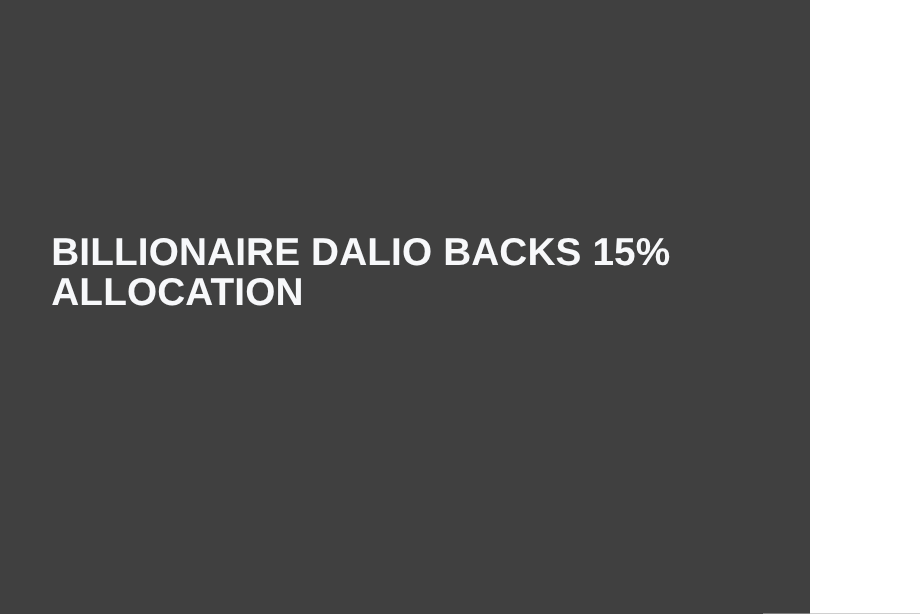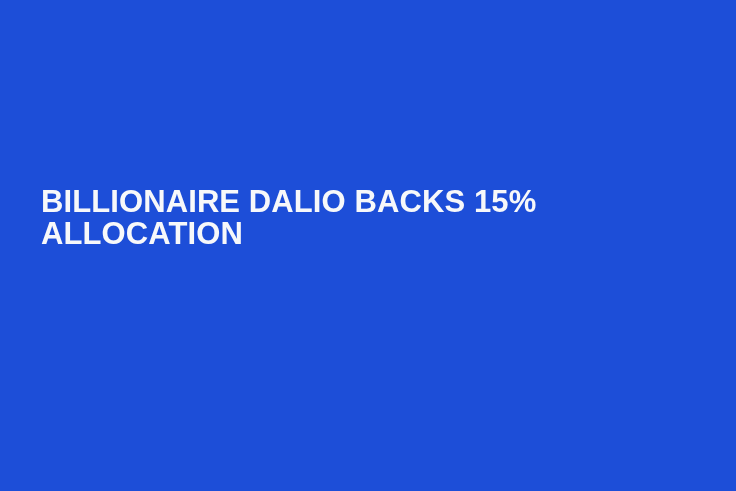--- a/index.html
+++ b/index.html
@@ -10,24 +10,24 @@
 
   body {
     width: 736px;
     height: 491px;
     overflow: hidden;
     font-family: "Liberation Sans", "DejaVu Sans", sans-serif;
   }
 
   #card {
     position: relative;
-    width: 736px;
+    width: 648px;
     height: 491px;
     box-sizing: border-box;
-    background: #1d4ed8;
+    background: #404040;
     overflow: hidden;
   }
 
   #headline-block {
     position: absolute;
     left: 41px;
     top: 186px;
     width: 600px;
   }
 

